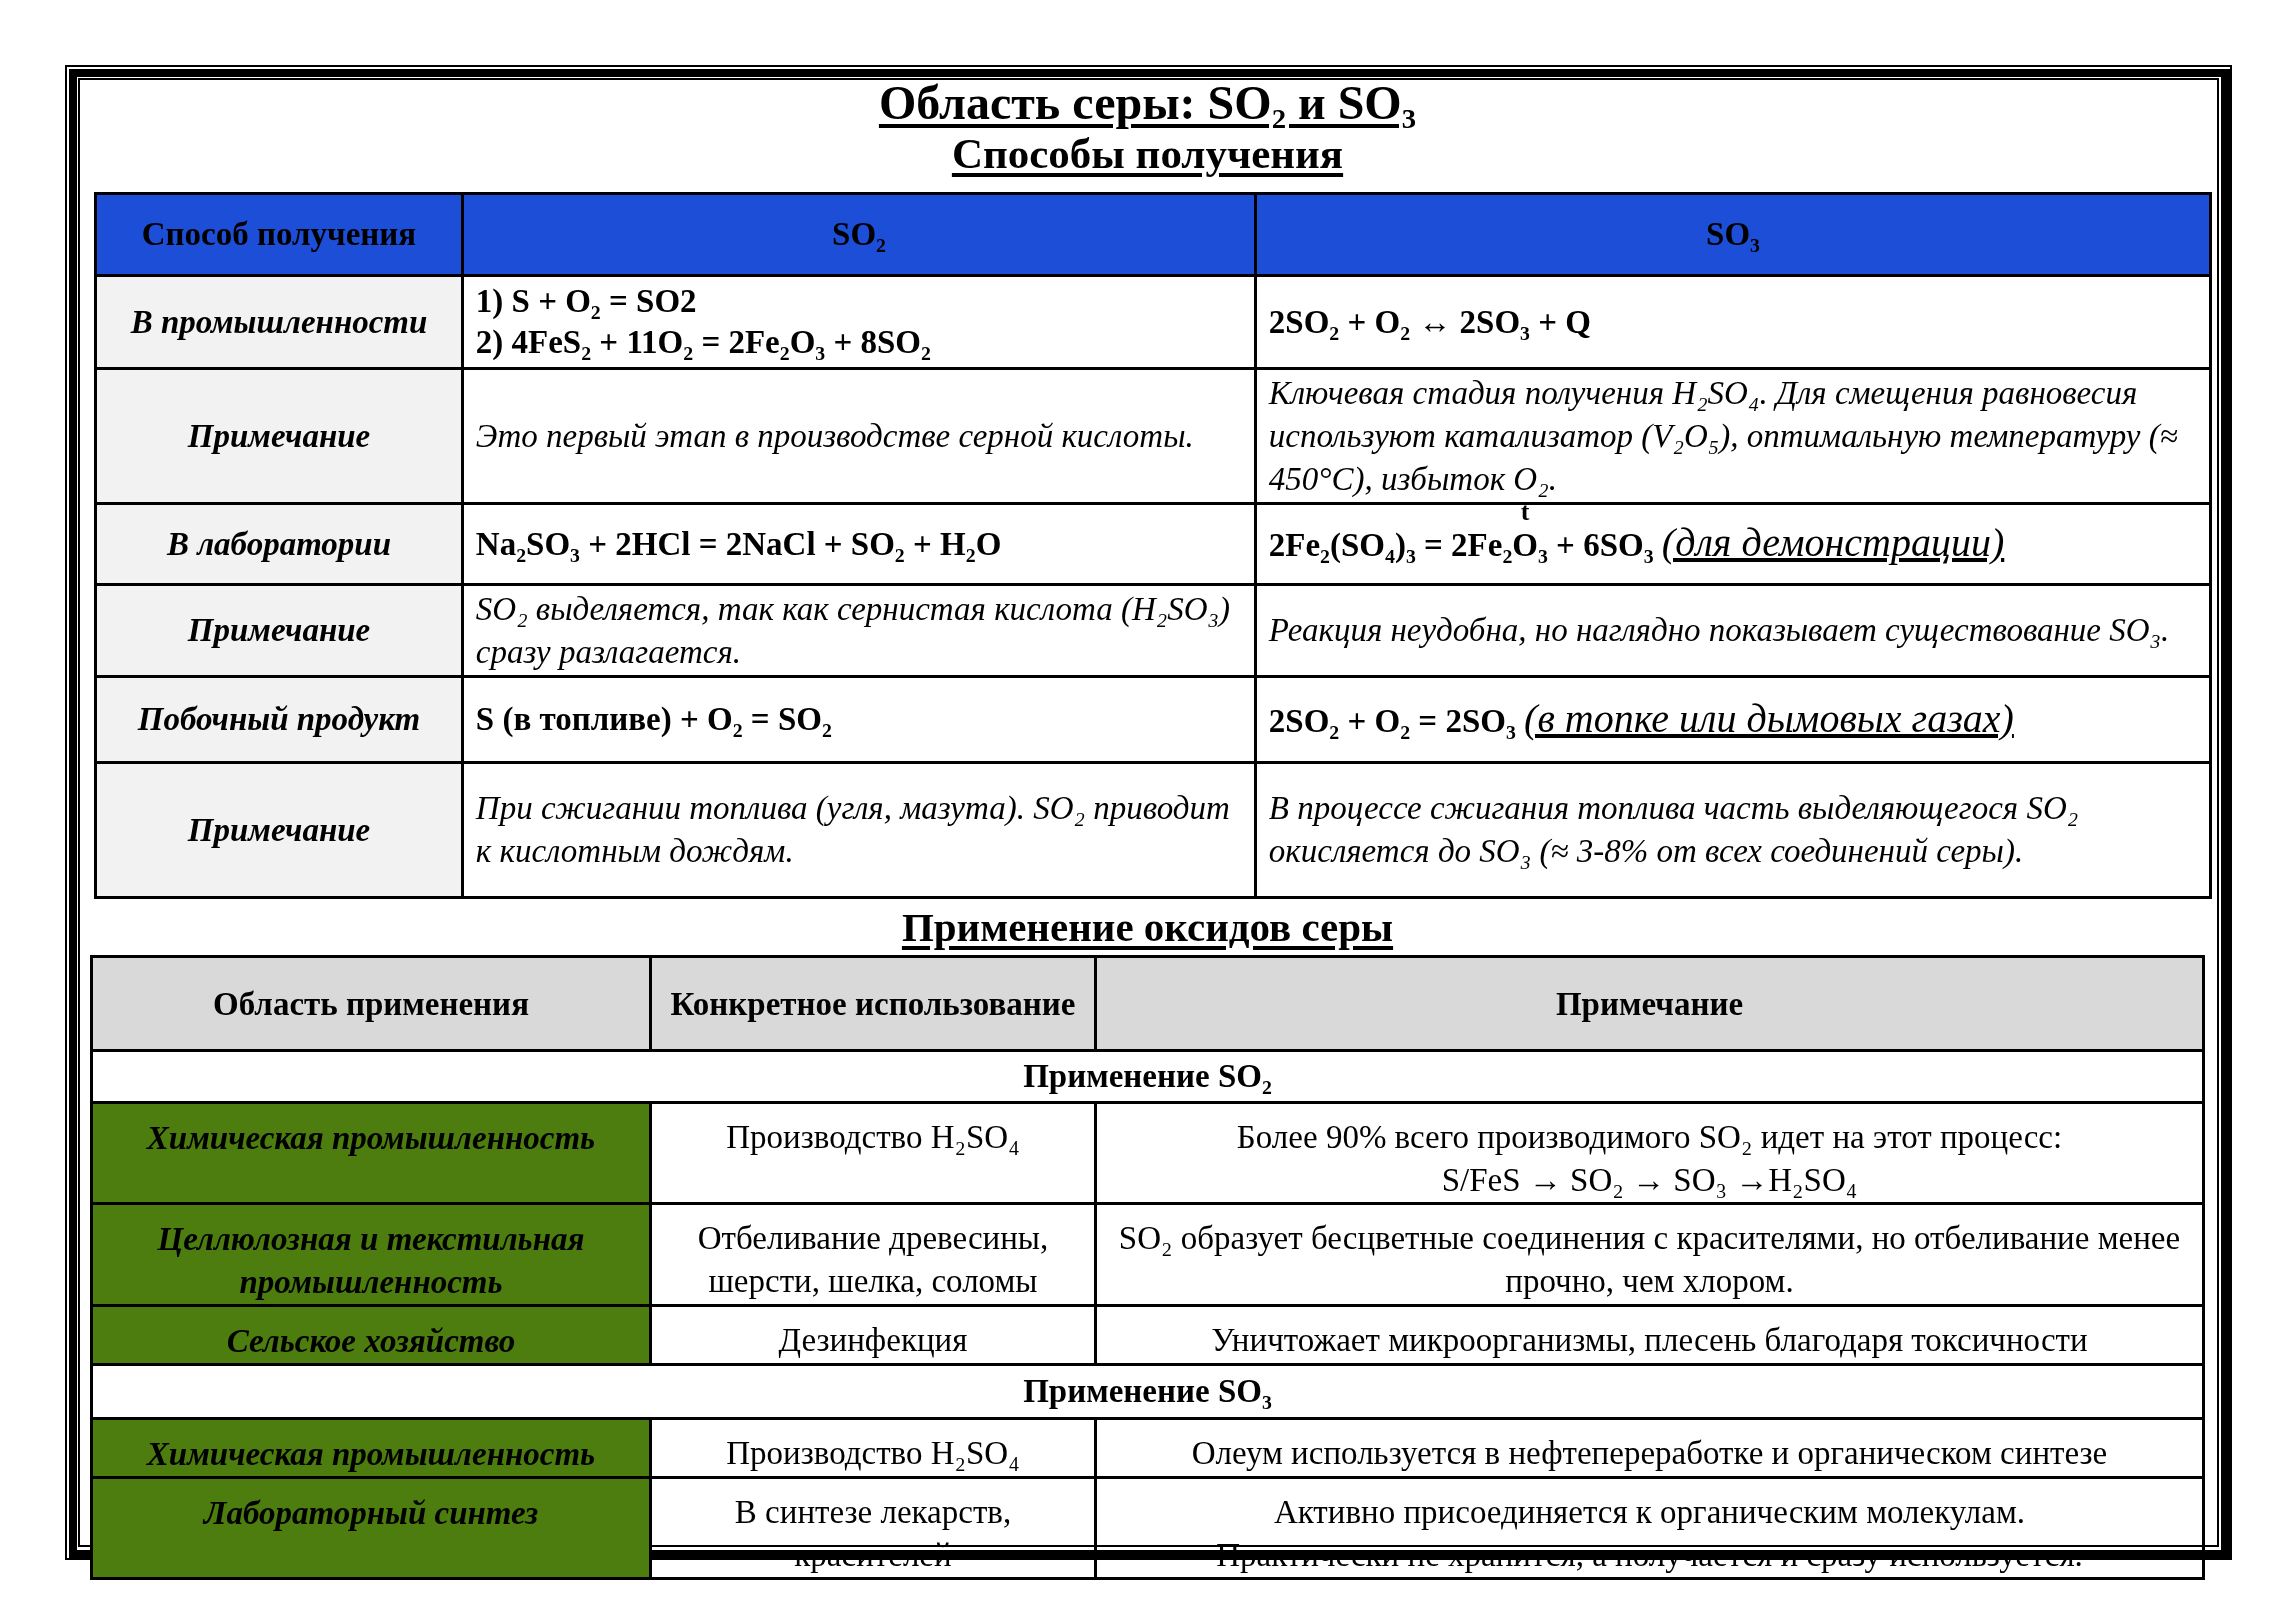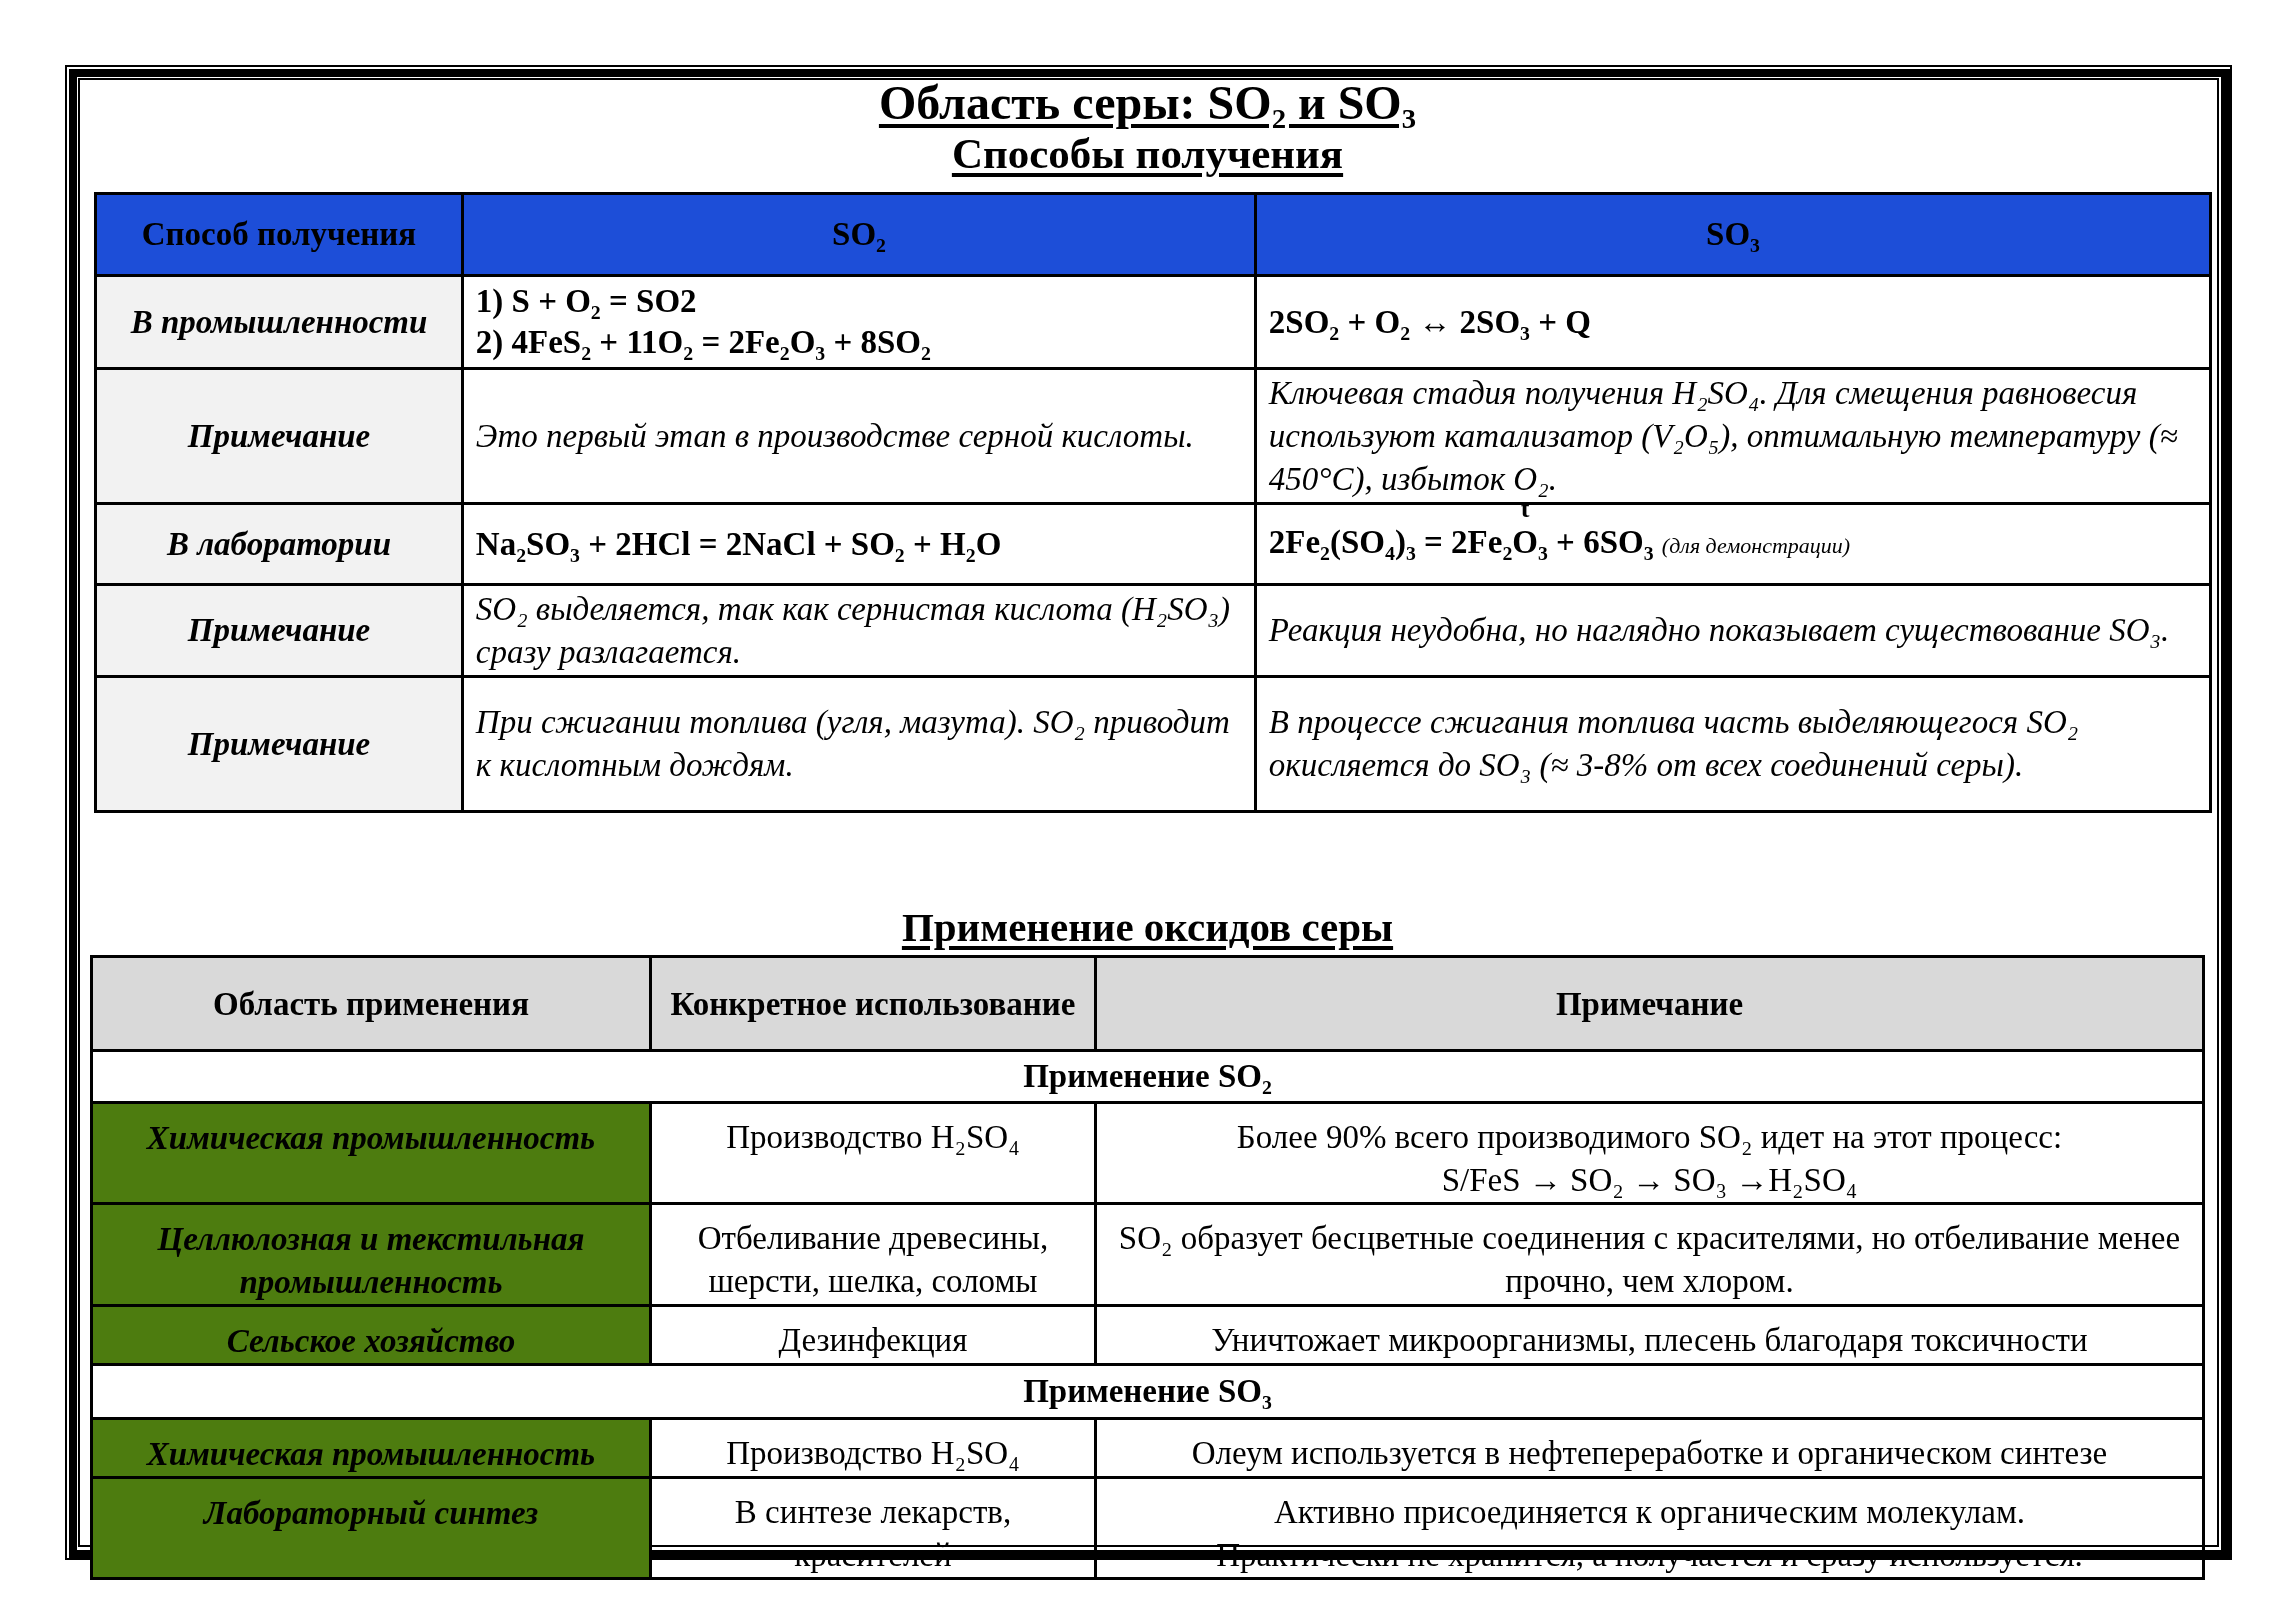--- a/index.html
+++ b/index.html
@@ -24,21 +24,21 @@
   table { position: absolute; border-collapse: collapse; table-layout: fixed; }
   td, th { border: 3.3px solid #000; box-sizing: border-box; padding: 0 11.8px; vertical-align: middle; }
 
   
   #t1 { left: 94px; top: 192px; width: 2115px; }
   #t1 th { background: #1d4ed8; font-weight: bold; font-size: 33px; text-align: center; }
   #t1 td.lbl { background: #f2f2f2; font-weight: bold; font-style: italic; font-size: 33px;
                text-align: center; line-height: 41px; }
   #t1 td.eq { font-weight: bold; font-size: 33px; line-height: 41px; text-align: left; }
   #t1 td.note { font-style: italic; font-size: 33px; line-height: 43px; text-align: left; }
-  #t1 td .small-it { font-weight: normal; font-style: italic; font-size: 22px; }
+  #t1 td .small-it { font-weight: normal; font-style: italic; font-size: 40px; text-decoration: underline; }
   .t-mark { position: relative; display: inline-block; }
   .t-mark .t-above { position: absolute; left: 50%; top: -26px; transform: translateX(-50%);
                      font-size: 26px; font-weight: bold; line-height: 26px; }
 
   
   #t2 { left: 90px; top: 955px; width: 2112px; border-radius: 6px; }
   #t2 th { background: #d9d9d9; font-weight: bold; font-size: 33px; text-align: center; line-height: 42px; }
   #t2 td.section { background: #fff; font-weight: bold; font-size: 33px; text-align: center; }
   #t2 td.area { background: #4d7c0f; font-weight: bold; font-style: italic; font-size: 33px;
                 text-align: center; line-height: 43px; vertical-align: top; padding-top: 13px; }
@@ -85,20 +85,28 @@
     <td class="eq">Na₂SO₃ + 2HCl = 2NaCl + SO₂ + H₂O</td>
     <td class="eq">
       <span>2Fe₂(SO₄)₃ = 2Fe₂</span><span class="t-mark"><span class="t-above">t</span><span>O</span></span><span>₃ + 6SO₃</span>
       <span class="small-it">(для демонстрации)</span>
     </td>
   </tr>
   <tr style="height:92px">
     <td class="lbl">Примечание</td>
     <td class="note">SO₂ выделяется, так как сернистая кислота (H₂SO₃) сразу разлагается.</td>
     <td class="note">Реакция неудобна, но наглядно показывает существование SO₃.</td>
+  </tr>
+  <tr style="height:86px">
+    <td class="lbl">Побочный продукт</td>
+    <td class="eq">S (в топливе) + O₂ = SO₂</td>
+    <td class="eq">
+      <span>2SO₂ + O₂ = 2SO₃</span>
+      <span class="small-it">(в топке или дымовых газах)</span>
+    </td>
   </tr>
   <tr style="height:135px">
     <td class="lbl">Примечание</td>
     <td class="note">При сжигании топлива (угля, мазута). SO₂ приводит к кислотным дождям.</td>
     <td class="note">В процессе сжигания топлива часть выделяющегося SO₂ окисляется до SO₃ (≈ 3-8% от всех соединений серы).</td>
   </tr>
 </tbody>
   </table>
 
 <div class="title title-app">Применение оксидов серы</div>

